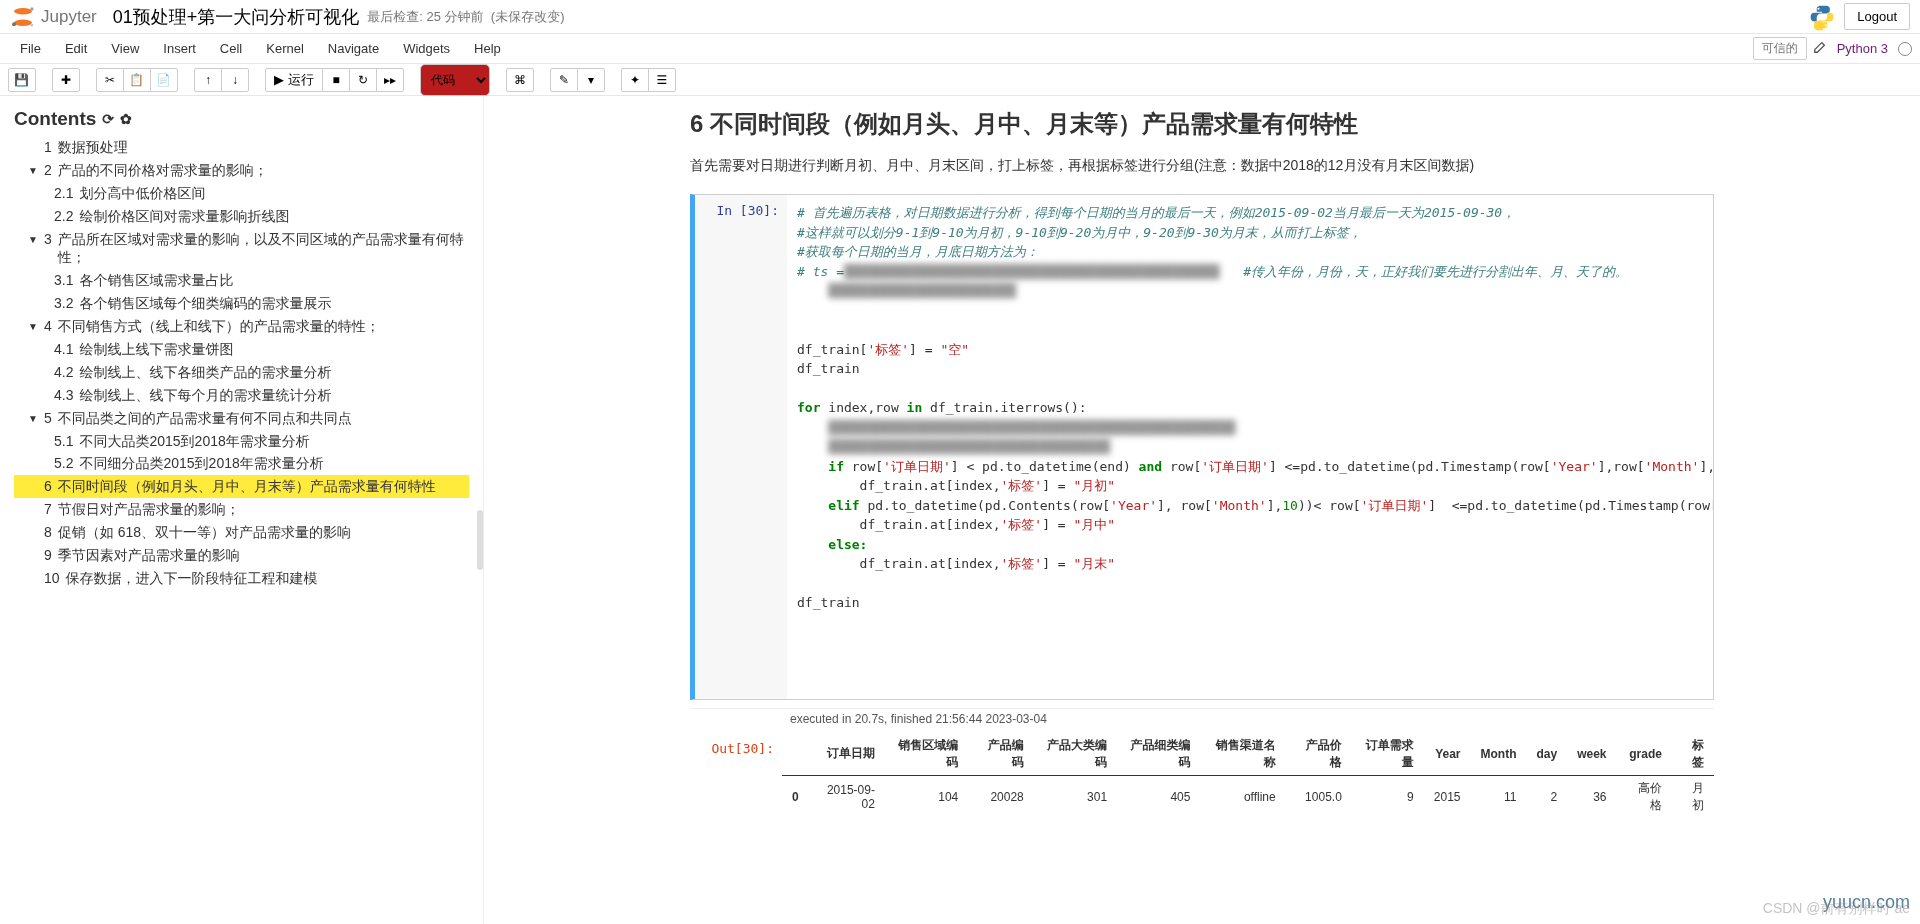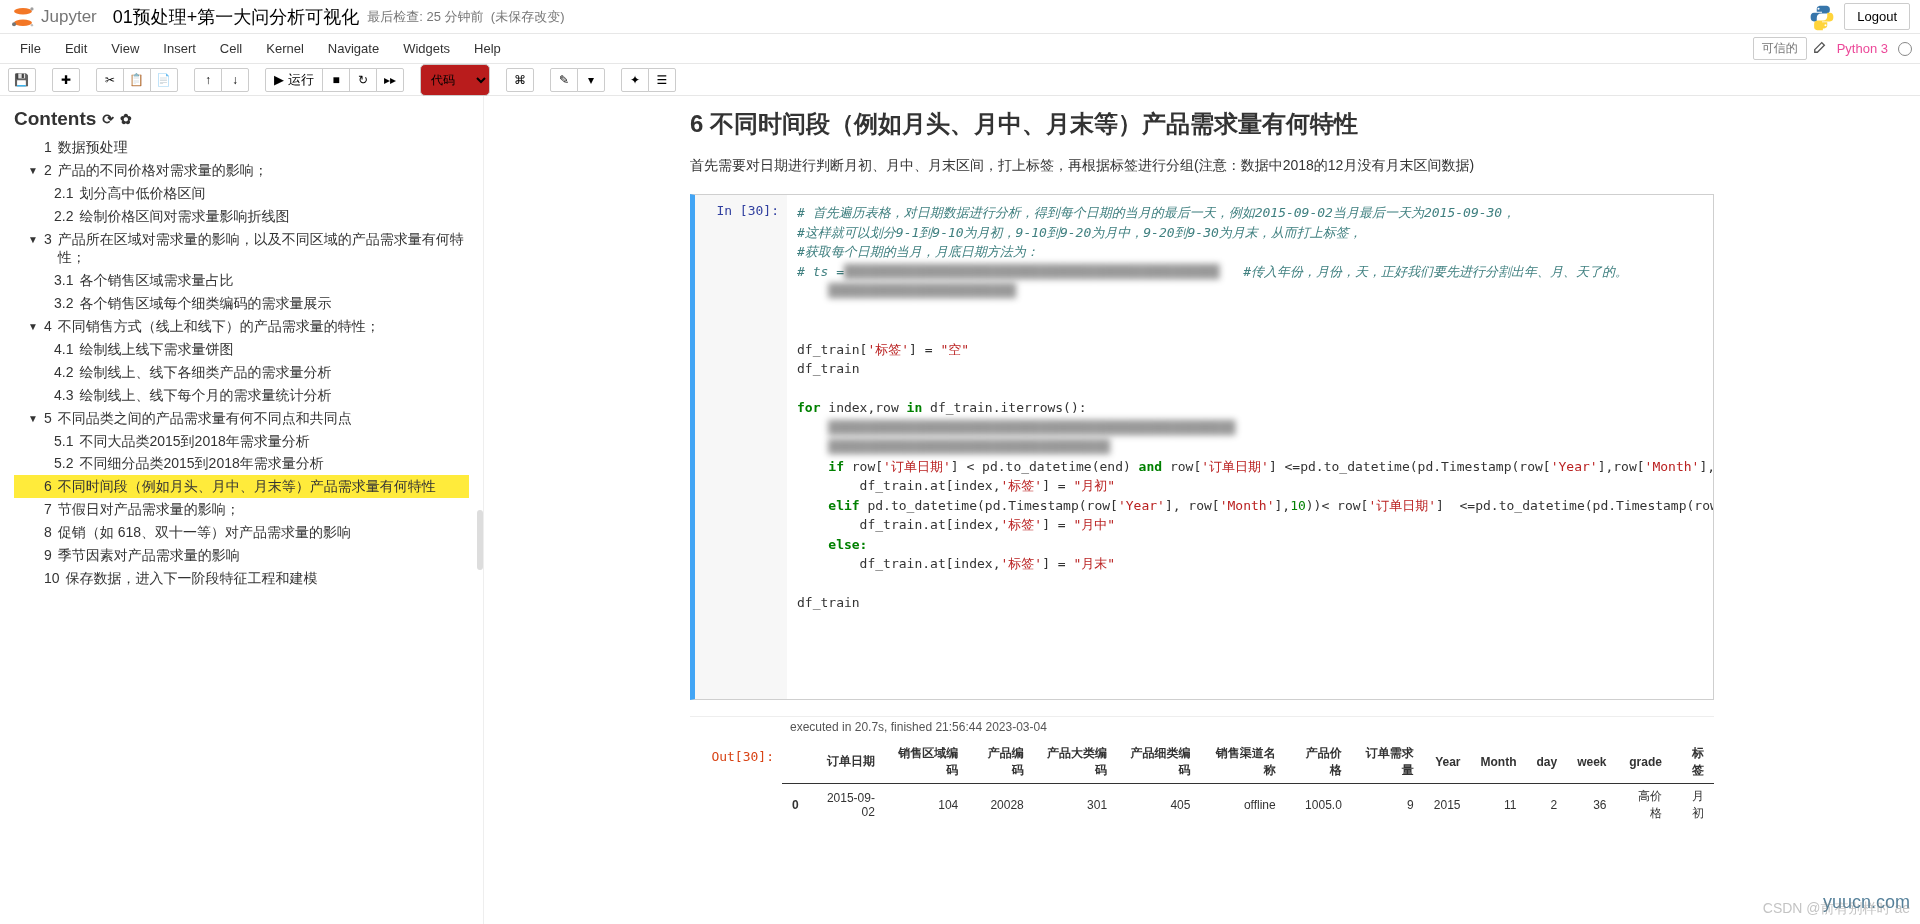--- a/index.html
+++ b/index.html
@@ -11,21 +11,21 @@
 .logo-text{font-size:17px;color:#757575;margin-left:3px}
 .nb-title{font-size:18px;color:#000;margin-left:16px}
 .last-check{font-size:13px;color:#777;margin-left:8px}
 .header-right{margin-left:auto;display:flex;align-items:center;gap:8px}
 .py-icon{width:28px;height:28px}
 .logout-btn{border:1px solid #ccc;background:#fff;padding:5px 12px;border-radius:2px;cursor:pointer;font-size:13px}
 .menubar{display:flex;align-items:center;border-bottom:1px solid #e7e7e7;height:30px;padding:0 8px}
 .menu-item{padding:4px 12px;color:#333;cursor:pointer;font-size:13px}
 .menubar-right{margin-left:auto;display:flex;align-items:center;gap:6px}
 .trusted{color:#777;padding:2px 8px;border:1px solid #ccc;border-radius:2px;font-size:12px}
-.kernel-name{font-size:13px;color:#ec4899;padding:0 4px}
+.kernel-name{font-size:13px;color:#701a75;padding:0 4px}
 .edit-icon{width:14px;height:14px;color:#555}
 .kernel-circle{width:14px;height:14px;border:1px solid #888;border-radius:50%}
 .toolbar{display:flex;align-items:center;padding:3px 8px;border-bottom:1px solid #e7e7e7;gap:4px;height:32px}
 .tb-btn{border:1px solid #ccc;background:#fff;width:28px;height:24px;display:flex;align-items:center;justify-content:center;cursor:pointer;border-radius:2px;font-size:12px}
 .tb-group{display:flex}
 .tb-group .tb-btn{border-radius:0;margin-left:-1px}
 .tb-group .tb-btn:first-child{border-radius:2px 0 0 2px;margin-left:0}
 .tb-group .tb-btn:last-child{border-radius:0 2px 2px 0}
 .tb-run{width:auto;padding:0 8px;gap:4px;font-size:13px}
 .tb-select{border:1px solid #ccc;height:32px;font-size:12px;padding:0 18px 0 6px;border-radius:5px;background:#b91c1c}
@@ -39,21 +39,21 @@
 .toc-item{padding:2px 0;font-size:14px;color:#333;display:flex;align-items:flex-start;gap:6px;cursor:pointer;line-height:1.35}
 .toc-item.l1{padding-left:14px}
 .toc-item.l2{padding-left:40px}
 .toc-caret{width:10px;color:#333;font-size:10px;flex-shrink:0;margin-top:3px}
 .toc-num{flex-shrink:0}
 .toc-item.active{background:#ffeb3b}
 .notebook{flex:1;overflow-y:auto;padding:12px 0}
 .nb-content{margin:0 auto;max-width:1040px;padding:0 8px}
 .md-cell h2{font-size:24px;font-weight:bold;margin-bottom:14px}
 .md-cell p{font-size:14px;margin-bottom:18px;line-height:1.6}
-.code-cell{border:1px solid #cfcfcf;border-left:5px solid #42A5F5;margin-bottom:16px;display:flex;background:#f7f7f7}
+.code-cell{border:1px solid #cfcfcf;border-left:5px solid #42A5F5;margin-bottom:8px;display:flex;background:#f7f7f7}
 .prompt{width:92px;text-align:right;padding:8px 8px 0 0;font-family:monospace;font-size:13px;color:#303F9F;flex-shrink:0}
 .prompt.out{color:#D84315}
 .code-body{flex:1;background:#fff;padding:8px 10px;font-family:monospace;font-size:13px;line-height:1.5;white-space:pre;overflow-x:auto}
 .c-comment{color:#408080;font-style:italic}
 .c-str{color:#BA2121}
 .c-kw{color:#008000;font-weight:bold}
 .c-num{color:#008000}
 .c-blur{filter:blur(3px);opacity:0.5}
 .exec-time{padding:3px 0 3px 100px;font-size:12px;color:#555;border-top:1px solid #eee}
 .output-row{display:flex;margin-top:4px}
@@ -271,21 +271,21 @@
 
 
 <span>df_train[</span><span class="c-str">'标签'</span><span>] = </span><span class="c-str">"空"</span>
 <span>df_train</span>
 
 <span class="c-kw">for</span><span> index,row </span><span class="c-kw">in</span><span> df_train.iterrows():</span>
 <span class="c-blur">    ████████████████████████████████████████████████████</span>
 <span class="c-blur">    ████████████████████████████████████</span>
 <span class="c-kw">    if</span><span> row[</span><span class="c-str">'订单日期'</span><span>] &lt; pd.to_datetime(end) </span><span class="c-kw">and</span><span> row[</span><span class="c-str">'订单日期'</span><span>] &lt;=pd.to_datetime(pd.Timestamp(row[</span><span class="c-str">'Year'</span><span>],row[</span><span class="c-str">'Month'</span><span>],</span>
 <span>        df_train.at[index,</span><span class="c-str">'标签'</span><span>] = </span><span class="c-str">"月初"</span>
-<span class="c-kw">    elif</span><span> pd.to_datetime(pd.Timestamp(row[</span><span class="c-str">'Year'</span><span>], row[</span><span class="c-str">'Month'</span><span>],</span><span class="c-num">10</span><span>))&lt; row[</span><span class="c-str">'订单日期'</span><span>]  &lt;=pd.to_datetime(pd.Timestamp(row[</span>
+<span class="c-kw">    elif</span><span> pd.to_datetime(pd.Contents(row[</span><span class="c-str">'Year'</span><span>], row[</span><span class="c-str">'Month'</span><span>],</span><span class="c-num">10</span><span>))&lt; row[</span><span class="c-str">'订单日期'</span><span>]  &lt;=pd.to_datetime(pd.Timestamp(row[</span>
 <span>        df_train.at[index,</span><span class="c-str">'标签'</span><span>] = </span><span class="c-str">"月中"</span>
 <span class="c-kw">    else:</span>
 <span>        df_train.at[index,</span><span class="c-str">'标签'</span><span>] = </span><span class="c-str">"月末"</span>
 
 <span>df_train</span>
 
 
 
 
 </div>

